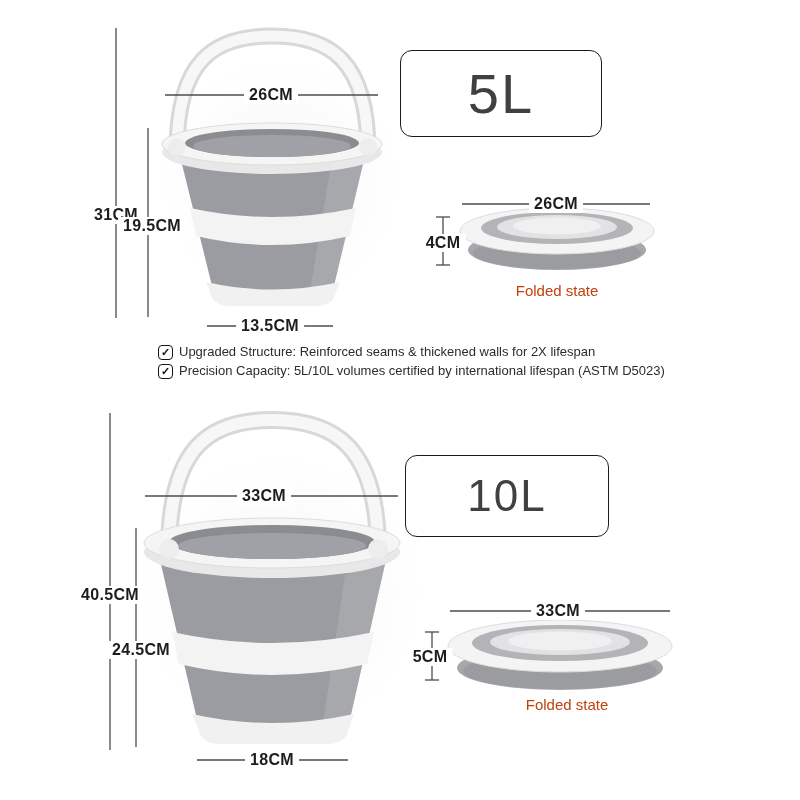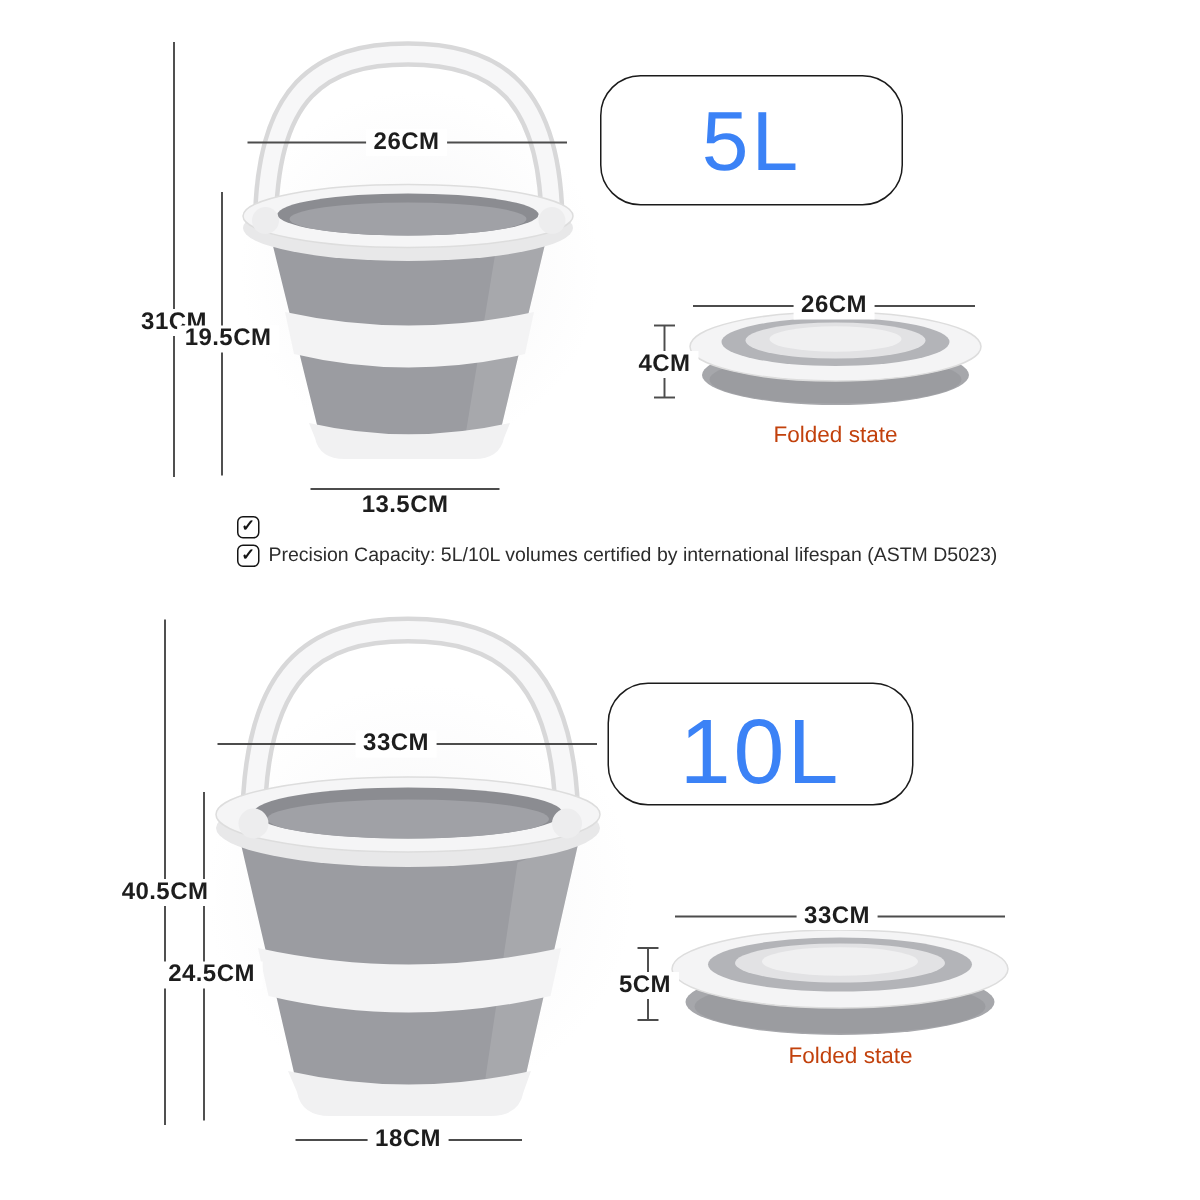--- a/index.html
+++ b/index.html
@@ -13,26 +13,26 @@
   .dim{
     position:absolute;transform:translate(-50%,-50%);
     font-size:16px;font-weight:700;color:#1d1d1d;background:#ffffff;
     padding:1px 5px;white-space:nowrap;letter-spacing:.3px;line-height:1;
   }
   .caption{
     position:absolute;transform:translate(-50%,-50%);
     font-size:15px;color:#c2410c;white-space:nowrap;line-height:1;
   }
   .size-box{
-    position:absolute;border:1.6px solid #1b1b1b;border-radius:27px;background:#ffffff;
+    position:absolute;border:1.6px solid #1b1b1b;border-radius:12px;background:#ffffff;
     display:flex;align-items:center;justify-content:center;
-    color:#3b82f6;letter-spacing:2px;font-weight:400;
+    color:#404040;letter-spacing:2px;font-weight:400;
   }
   .size-box.five{left:400px;top:50px;width:200px;height:85px;font-size:56px;}
-  .size-box.ten{left:405px;top:455px;width:202px;height:80px;font-size:61px;align-items:flex-end;}
+  .size-box.ten{left:405px;top:455px;width:202px;height:80px;font-size:44px;}
   .features{
     position:absolute;left:158px;top:341px;width:540px;
     font-size:13px;color:#2c2c2c;line-height:1.25;
   }
   .features .title{margin:0 0 5px 0;}
   .frow{display:flex;align-items:center;gap:6px;margin-top:3px;}
   .cbox{
     width:13px;height:13px;border:1.5px solid #141414;border-radius:4px;
     display:inline-flex;align-items:center;justify-content:center;
     font-size:11px;font-weight:700;color:#141414;flex:0 0 auto;line-height:1;
@@ -116,35 +116,36 @@
       <line x1="450" y1="611" x2="670" y2="611"></line>
       <line x1="432" y1="632" x2="432" y2="680"></line>
       <line x1="425" y1="632" x2="439" y2="632"></line>
       <line x1="425" y1="680" x2="439" y2="680"></line>
     </g>
   </svg>
 
   <span class="dim" style="left:271px;top:95px;">26CM</span>
   <span class="dim" style="left:116px;top:183px;margin-top:32px;">31CM</span>
   <span class="dim" style="left:152px;top:226px;">19.5CM</span>
-  <span class="dim" style="left:270px;top:326px;margin-top:11px;">13.5CM</span>
+  <span class="dim" style="left:270px;top:326px;">13.5CM</span>
 
   <div class="size-box five">
     <span>5L</span>
   </div>
 
   <span class="dim" style="left:556px;top:204px;">26CM</span>
   <span class="dim" style="left:443px;top:243px;">4CM</span>
   <span class="caption" style="left:557px;top:290px;">Folded state</span>
 
   <div class="features">
     <div class="frow">
       <span class="cbox">
           <span>✓</span>
         </span>
+      <span>Upgraded Structure: Reinforced seams &amp; thickened walls for 2X lifespan</span>
     </div>
     <div class="frow">
       <span class="cbox">
           <span>✓</span>
         </span>
       <span>Precision Capacity: 5L/10L volumes certified by international lifespan (ASTM D5023)</span>
     </div>
   </div>
 
   <span class="dim" style="left:264px;top:496px;">33CM</span>

